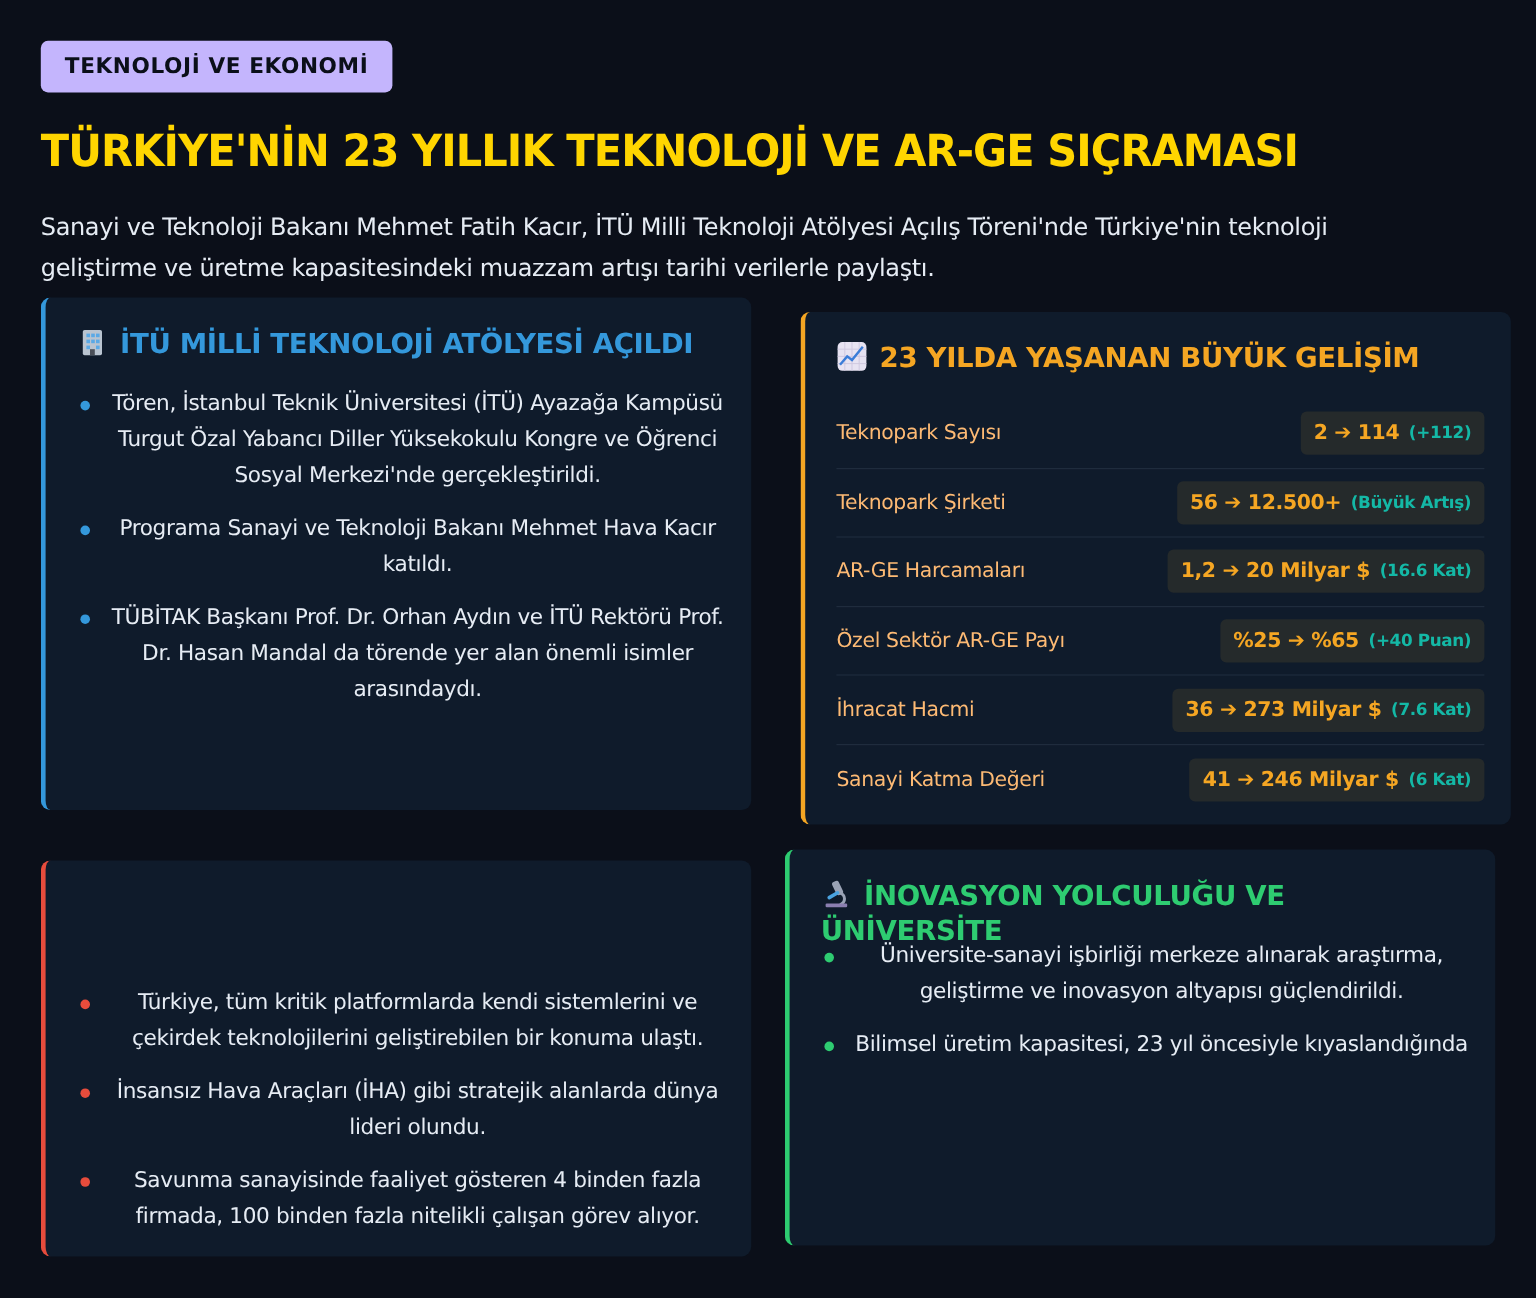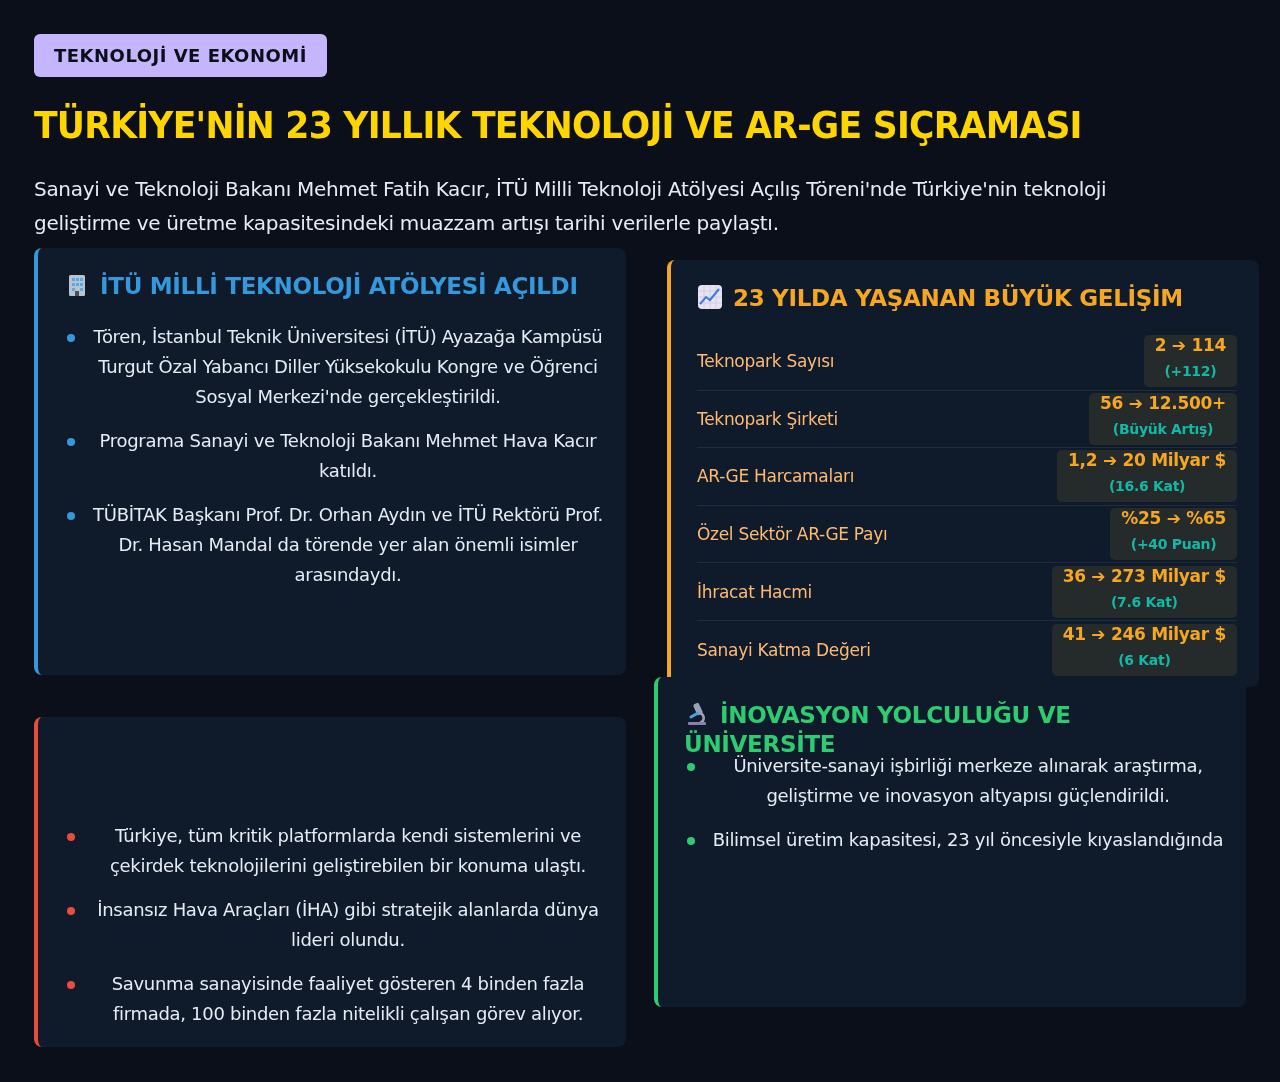--- a/index.html
+++ b/index.html
@@ -21,21 +21,21 @@
     font-family: "DejaVu Sans", sans-serif; font-size: 20px; line-height: 34px; color: #e6ecf4;
     letter-spacing: -0.3px;
   }
   .card {
     position: absolute; background: #0f1b2b; border-radius: 8px;
     border-left: 4px solid; overflow: hidden;
   }
   .c1 { left: 34px; top: 248px; width: 592px; height: 427px; border-color: #3498db; }
   .c2 { left: 654px; top: 260px; width: 592px; height: 427px; border-color: #f5a623; margin-left: 13px; }
   .c3 { left: 34px; top: 717px; width: 592px; height: 330px; border-color: #e74c3c; }
-  .c4 { left: 654px; top: 677px; width: 592px; height: 330px; border-color: #2ecc71; }
+  .c4 { left: 654px; top: 708px; width: 592px; height: 330px; border-color: #2ecc71; }
   .card-h {
     position: absolute; left: 26px; top: 24px; right: 24px;
     font-weight: 900; font-size: 23px; line-height: 29px; letter-spacing: -0.3px;
     display: block;
   }
   .card-h .ico { display: inline-block; width: 26px; height: 26px; margin-right: 10px; vertical-align: -4px; }
   .c1 .card-h { color: #3498db; }
   .c2 .card-h { color: #f5a623; }
   .c3 .card-h { color: #e74c3c; }
   .c4 .card-h { color: #2ecc71; }
@@ -51,22 +51,22 @@
   .c3 ul.bul { top: 104px; } .c3 ul.bul li::before { background: #e74c3c; }
   .c4 ul.bul { top: 74px; } .c4 ul.bul li::before { background: #2ecc71; }
   .stats { position: absolute; left: 26px; right: 22px; top: 73px; }
   .stat-row {
     height: 57.6px; display: flex; align-items: center; justify-content: space-between;
     border-bottom: 1px solid #1f2c3d;
   }
   .stat-row:last-child { border-bottom: none; }
   .stat-label { font-size: 17px; color: #fdba74; letter-spacing: -0.3px; }
   .stat-val {
-    background: #252a2b; border-radius: 5px; height: 52px; padding: 0 11px;
-    display: flex; align-items: center; gap: 8px; white-space: nowrap; flex-direction: column;
+    background: #252a2b; border-radius: 5px; height: 36px; padding: 0 11px;
+    display: flex; align-items: center; gap: 8px; white-space: nowrap;
   }
   .sv-main { color: #f5a623; font-weight: 800; font-size: 17px; letter-spacing: -0.3px; }
   .sv-delta { color: #14b8a6; font-weight: 700; font-size: 14px; letter-spacing: -0.3px; }
 </style>
 </head>
 <body>
 
 <div class="badge">TEKNOLOJİ VE EKONOMİ</div>
 <h1 class="title" style="transform: scaleX(0.935714);">TÜRKİYE'NİN 23 YILLIK TEKNOLOJİ VE AR-GE SIÇRAMASI</h1>
 <p class="lead">Sanayi ve Teknoloji Bakanı Mehmet Fatih Kacır, İTÜ Milli Teknoloji Atölyesi Açılış Töreni'nde Türkiye'nin teknoloji geliştirme ve üretme kapasitesindeki muazzam artışı tarihi verilerle paylaştı.</p>

